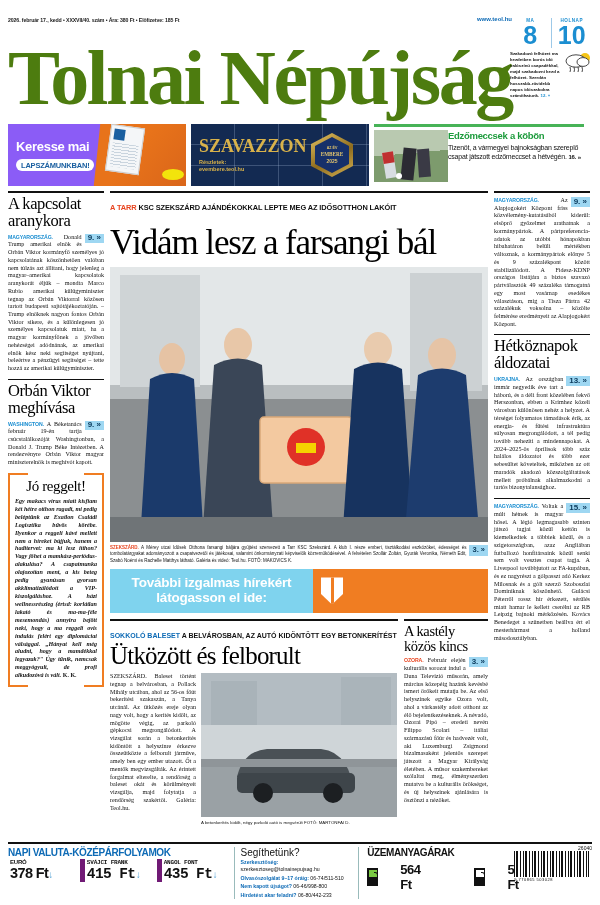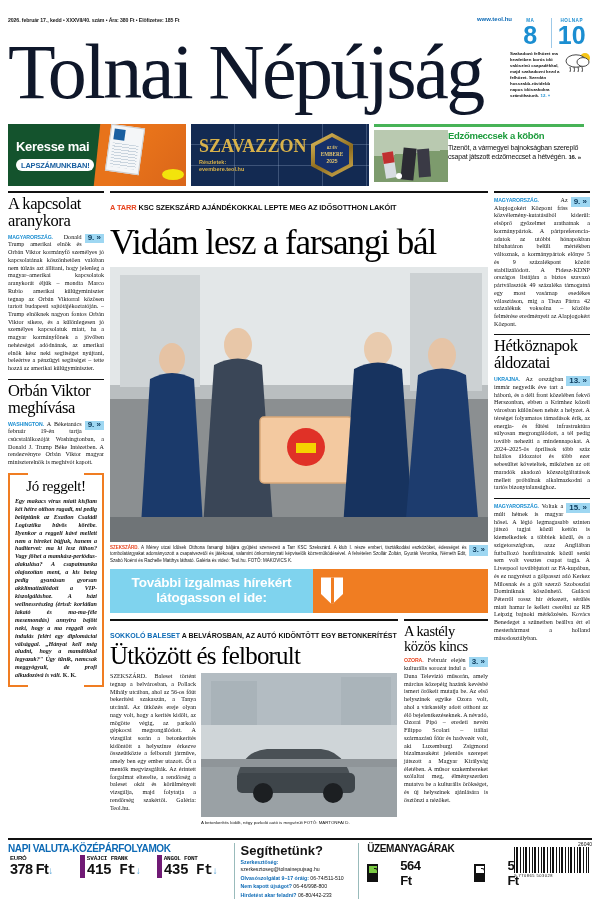--- a/index.html
+++ b/index.html
@@ -17,45 +17,45 @@
   .dateline {
     font-size: 5.2px; font-weight: bold; color: #1a1a1a;
     letter-spacing: -0.1px; padding-top: 17px;
   }
   .teol-url {
     position: absolute; right: 80px; top: 16px;
     font-size: 6px; font-weight: bold; color: #0d6ab5;
   }
   .logo {
     font-family: "Liberation Serif", serif;
-    font-weight: normal;
+    font-weight: bold;
     font-size: 78px;
-    color: #0f172a;
+    color: #4d7c0f;
     letter-spacing: -2.5px;
     line-height: 0.95;
-    margin-top: 12px;
+    margin-top: 18px;
     white-space: nowrap;
   }
   .weather {
     position: absolute; right: 0; top: 18px; width: 82px;
   }
   .w-head { display: flex; }
   .w-col { flex: 1; text-align: center; }
   .w-col.divider { border-left: 1px solid #9dc9e8; }
   .w-lbl { font-size: 4.6px; font-weight: bold; color: #1b8ed1; letter-spacing: 0.5px; }
   .w-temp { font-size: 25px; font-weight: bold; color: #1b8ed1; line-height: 1; }
   .w-body { display: flex; gap: 2px; margin-top: 3px; }
   .w-text { font-size: 4.4px; line-height: 1.35; color: #111; font-weight: bold; width: 52px; }
   .w-pg { color: #1b8ed1; font-weight: bold; }
   .w-icon { width: 28px; height: 24px; position: relative; flex-shrink: 0; }
 
   
   .promos { display: flex; gap: 5px; height: 62px; margin-top: 4px; }
   .promo { position: relative; overflow: hidden; }
-  .promo1 { width: 178px; background: #14532d; display: flex; align-items: center; }
+  .promo1 { width: 178px; background: #8b5cf6; display: flex; align-items: center; }
   .p1-left { padding-left: 8px; z-index: 2; }
   .p1-t1 { color: #fff; font-size: 13px; font-weight: bold; letter-spacing: -0.3px; }
   .p1-t2 {
     background: #fff; color: #1a5fa0; font-size: 7.5px; font-weight: bold;
     padding: 1.5px 5px; border-radius: 7px; display: inline-block; margin-top: 2px;
     letter-spacing: -0.2px;
   }
   .p1-img {
     position: absolute; right: -6px; top: 0; width: 95px; height: 62px;
     background:
@@ -225,21 +225,21 @@
   .f-cur { width: 232px; }
   .f-cur-h { font-size: 10px; font-weight: bold; color: #0d6ab5; letter-spacing: -0.4px; }
   .f-cur-row { display: flex; margin-top: 1px; }
   .f-cur-c { flex: 1; padding: 0 2px; }
   .f-cur-c + .f-cur-c { border-left: 5px solid #701a75; font-family: Liberation Mono, monospace; }
   .f-cur-lbl { font-size: 6px; font-weight: bold; color: #111; letter-spacing: -0.2px; }
   .f-cur-val { font-size: 14.5px; font-weight: bold; color: #111; letter-spacing: -0.6px; }
   .arr { color: #5aa6d8; font-size: 10px; font-weight: normal; }
 
   .f-help { width: 128px; padding-left: 6px; border-left: 1px solid #9bb; }
-  .f-help-h { font-size: 13px; font-weight: bold; color: #111; }
+  .f-help-h { font-size: 10px; font-weight: normal; color: #111; }
   .f-help-l { font-size: 5.2px; color: #111; margin-top: 1.5px; line-height: 1.35; }
   .f-help-l b { color: #0d6ab5; }
 
   .f-fuel { width: 150px; padding-left: 8px; border-left: 1px solid #9bb; }
   .f-fuel-h { font-size: 10px; font-weight: bold; color: #111; letter-spacing: -0.4px; }
   .f-fuel-row { display: flex; align-items: center; gap: 22px; margin-top: 4px; }
   .pump { width: 15px; height: 18px; position: relative; }
   .pump-b { width: 11px; height: 18px; background: #111; position: relative; }
   .pump-b i { position: absolute; left: 1.5px; top: 2px; right: 1.5px; height: 7px; display: block; }
   .pump-n { position: absolute; right: 0; top: 4px; width: 4px; height: 9px;

